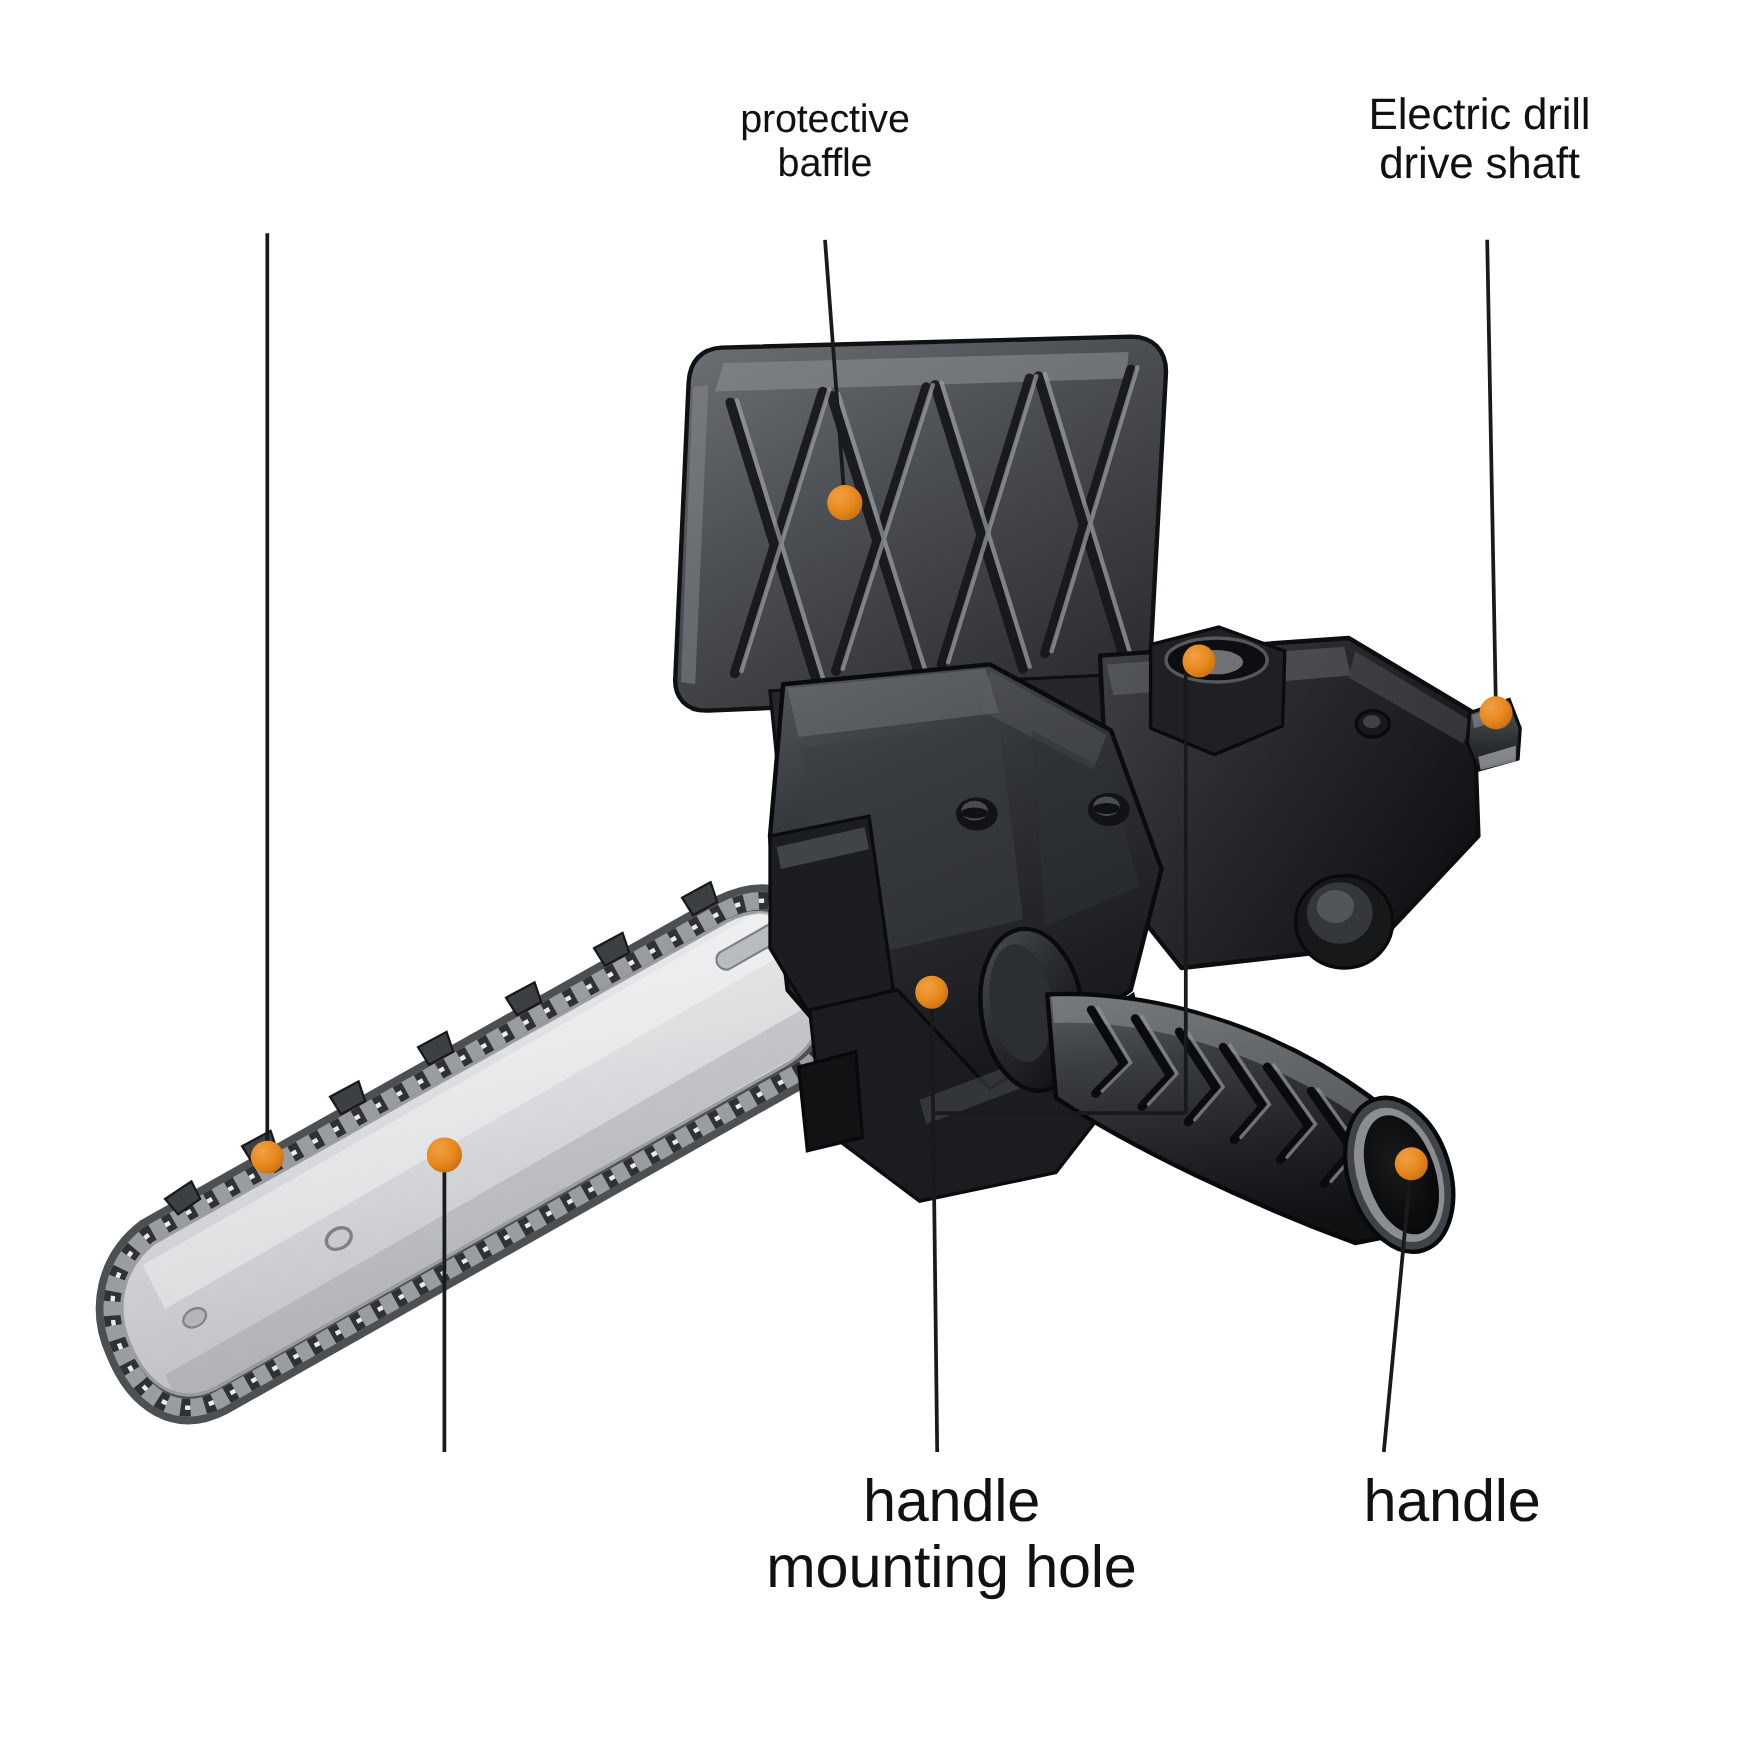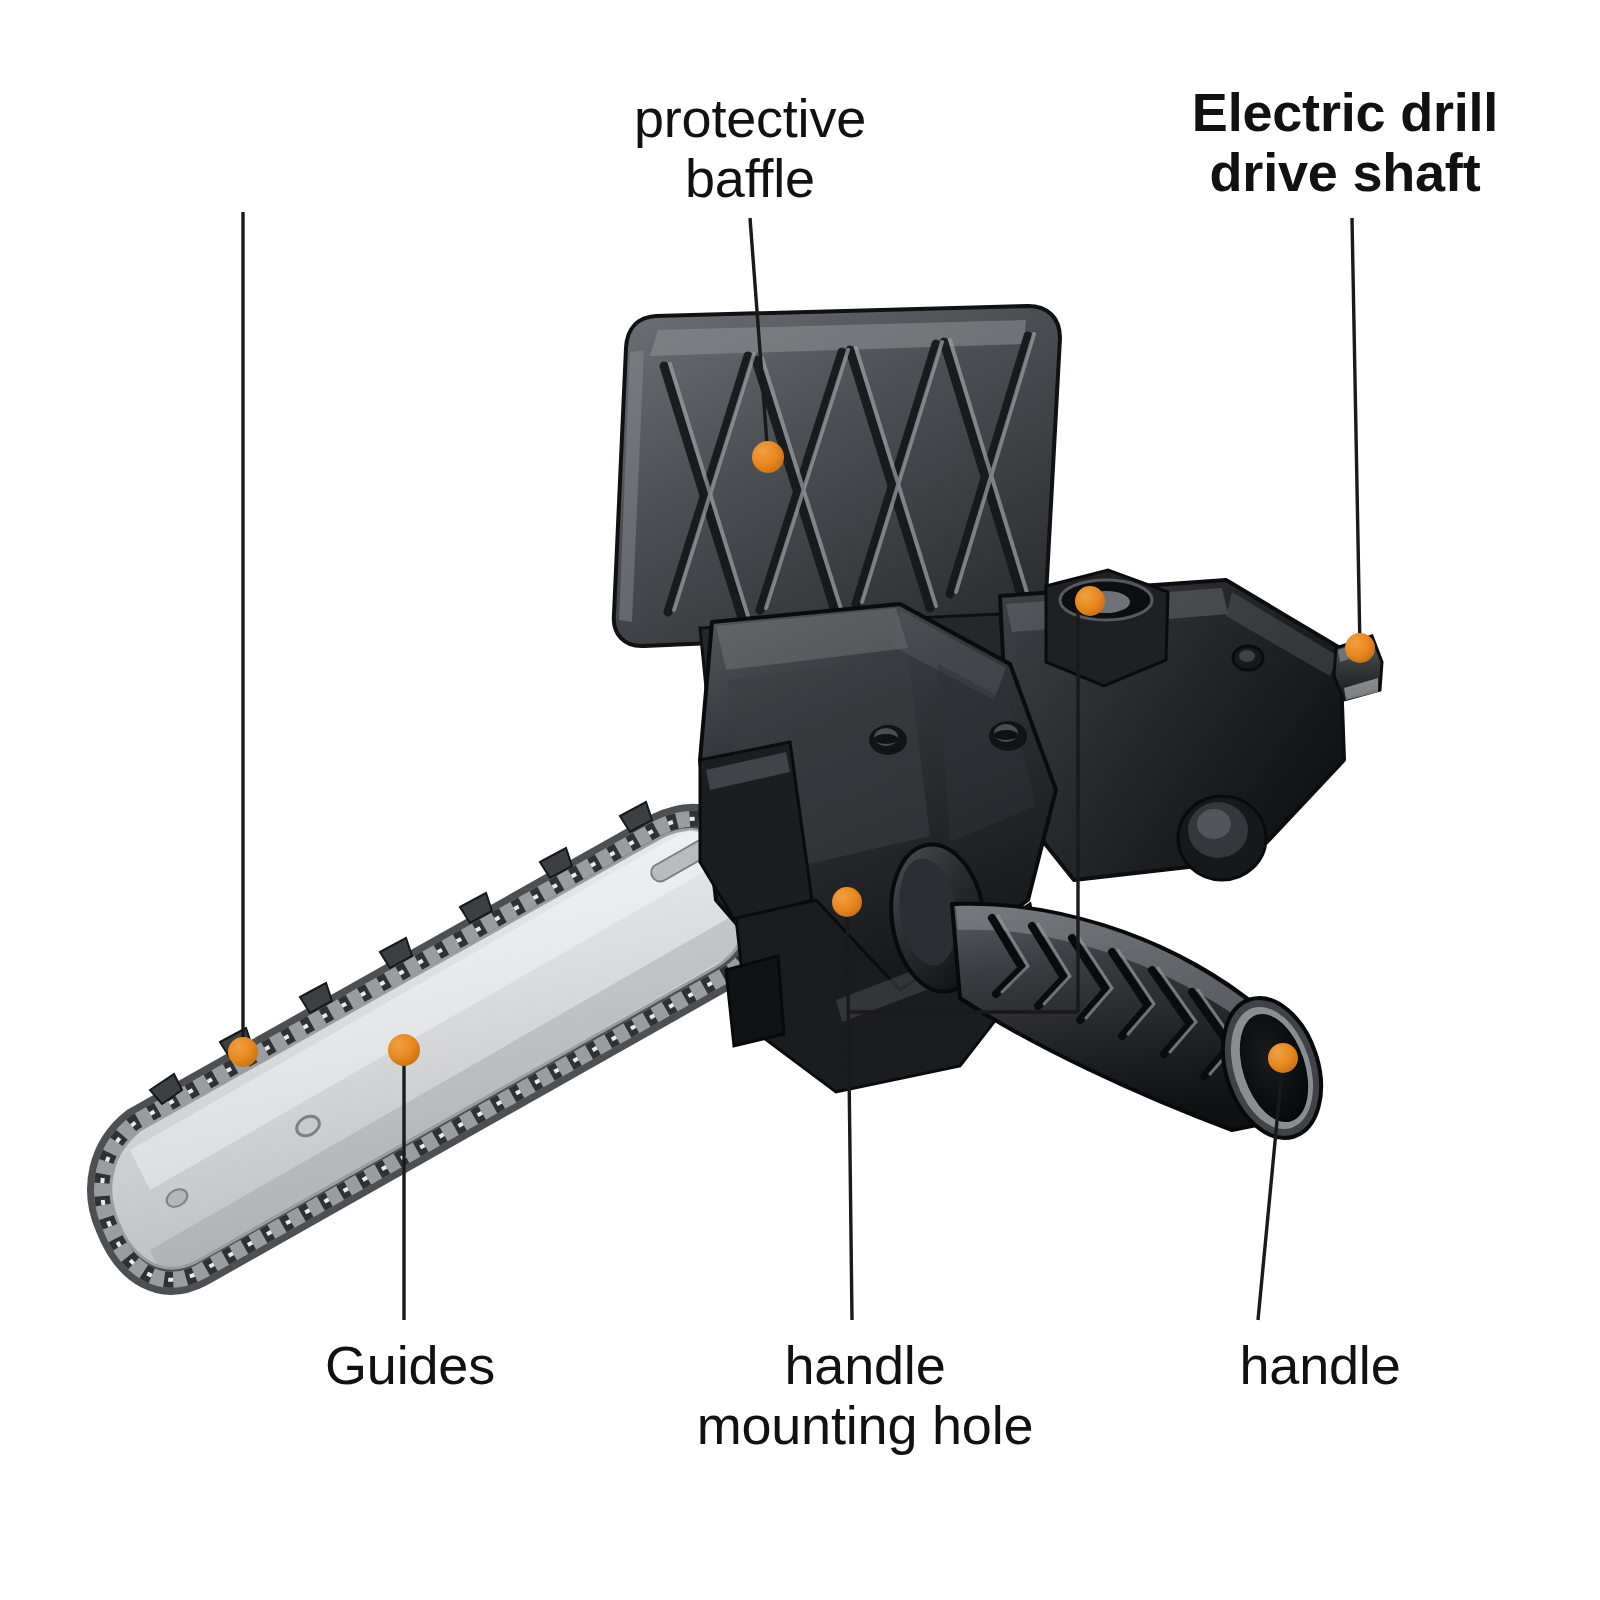--- a/index.html
+++ b/index.html
@@ -26,22 +26,22 @@
     position: absolute;
     color: #111111;
     font-family: "Liberation Sans", sans-serif;
     font-weight: 400;
     line-height: 1.12;
     text-align: center;
     white-space: pre-line;
     letter-spacing: -0.2px;
   }
   .lbl-chain      { left: 60px;  top: 140px; width: 340px; font-size: 54px; }
-  .lbl-baffle     { left: 540px; top: 88px;  width: 420px; font-size: 54px; }
-  .lbl-shaft      { left: 1130px;top: 82px;  width: 430px; font-size: 54px; font-weight: bold; }
+  .lbl-baffle     { left: 540px; top: 88px;  width: 420px; font-size: 36px; }
+  .lbl-shaft      { left: 1130px;top: 82px;  width: 430px; font-size: 40px; }
   .lbl-guides     { left: 220px; top: 1335px;width: 380px; font-size: 54px; }
   .lbl-mount      { left: 610px; top: 1335px;width: 510px; font-size: 54px; }
   .lbl-handle     { left: 1120px;top: 1335px;width: 400px; font-size: 54px; }
 </style>
 </head>
 <body>
 
 <div id="page">
 
   <svg id="diagram-svg" viewBox="0 0 1600 1600">
@@ -282,20 +282,19 @@
     </g>
   </svg>
 
 
   <div class="callout-label lbl-baffle">protective
 baffle</div>
 
   <div class="callout-label lbl-shaft">Electric drill
 drive shaft</div>
 
-  <div class="callout-label lbl-guides">Guides</div>
 
   <div class="callout-label lbl-mount">handle
 mounting hole</div>
 
   <div class="callout-label lbl-handle">handle</div>
 
 </div>
 
 </body></html>

